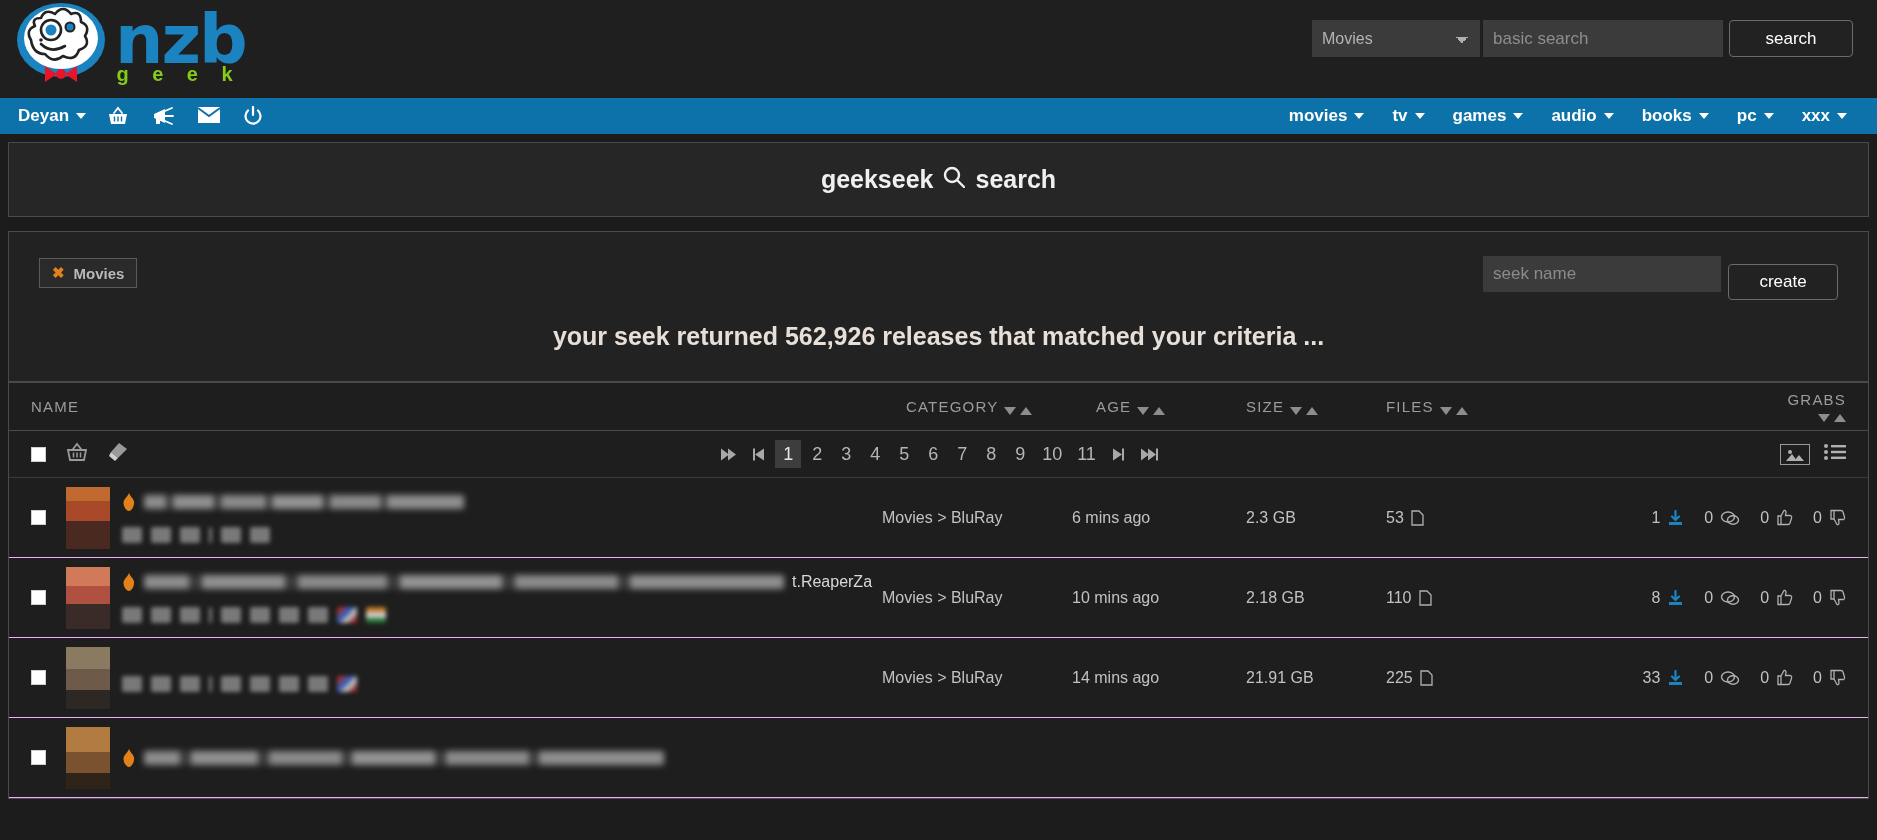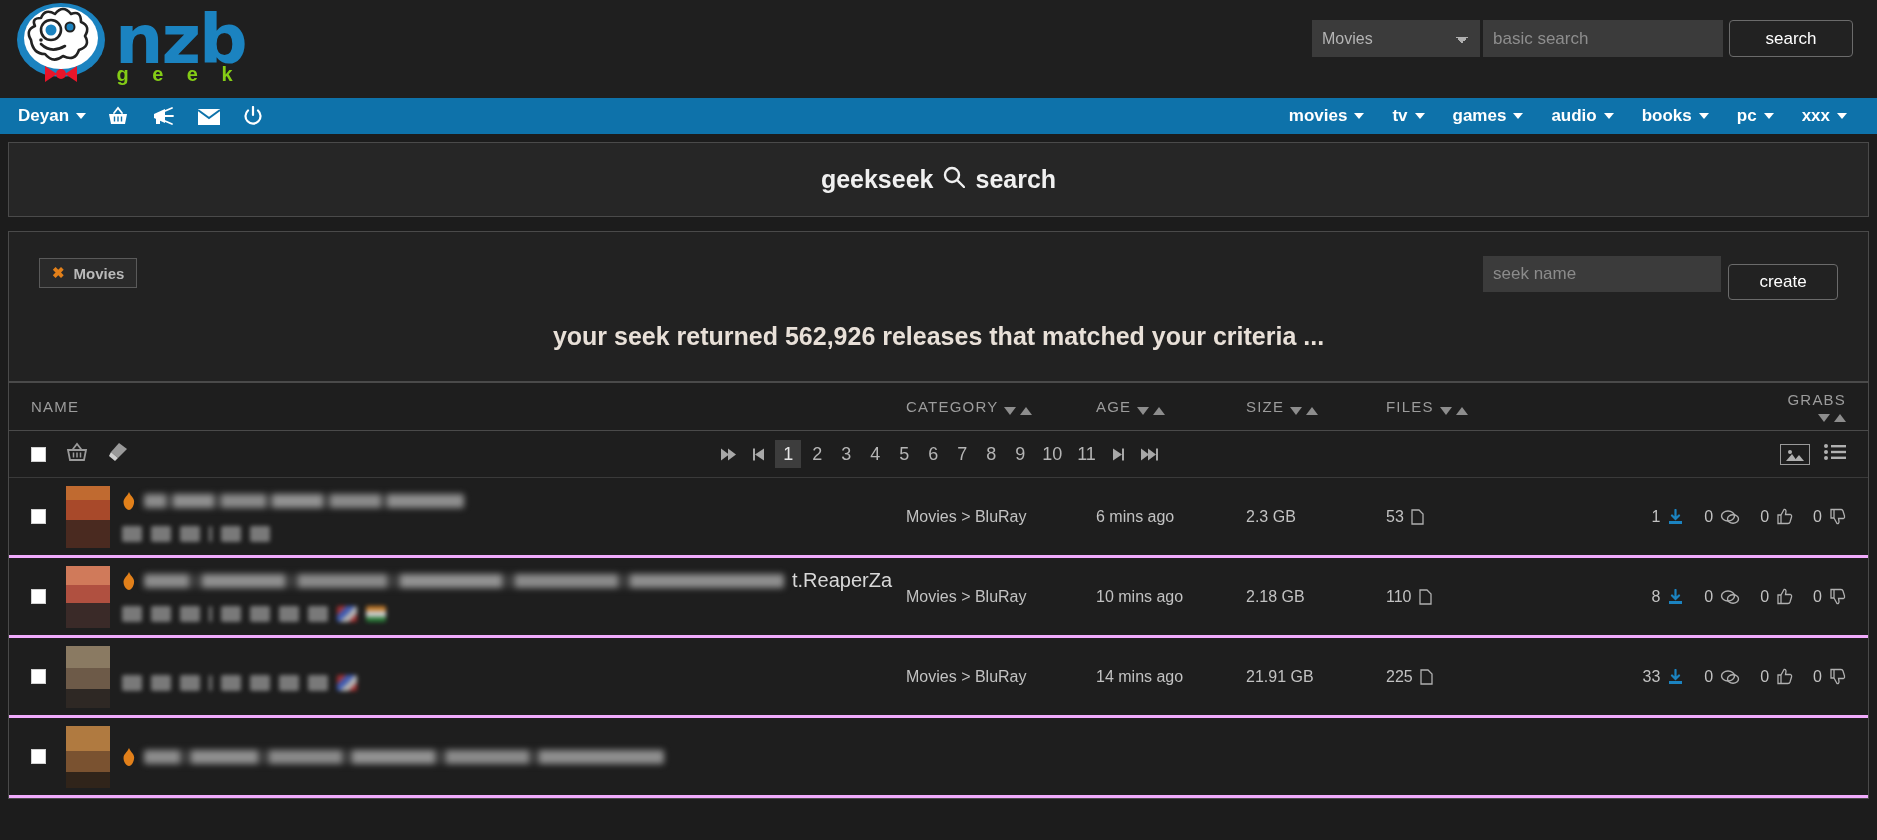--- a/index.html
+++ b/index.html
@@ -34,21 +34,21 @@
   }
   .basic-search::placeholder { color: #8e8e8e; }
   .search-btn {
     width: 124px; height: 37px; margin-left: 6px; background: #222; color: #fff;
     border: 1px solid #6b6b6b; border-radius: 4px; font-size: 17px; cursor: pointer;
     font-family: "Liberation Sans", sans-serif;
   }
 
   
   .navbar { height: 36px; background: #0e72aa; display: flex; align-items: center; color: #fff; }
-  .nav-left { display: flex; align-items: flex-end; padding-left: 8px; gap: 0; }
+  .nav-left { display: flex; align-items: flex-start; padding-left: 8px; gap: 0; }
   .nav-user { font-size: 17px; font-weight: bold; display: flex; align-items: center; gap: 7px; padding: 0 10px; cursor: pointer; }
   .nav-icon { padding: 0 11px; display: flex; align-items: center; cursor: pointer; }
   .nav-icon svg { display: block; }
   .caret { width: 0; height: 0; border-left: 5px solid transparent; border-right: 5px solid transparent; border-top: 6px solid #fff; display: inline-block; }
   .nav-right { margin-left: auto; display: flex; align-items: center; padding-right: 16px; }
   .nav-item { font-size: 17px; font-weight: bold; padding: 0 14px; display: flex; align-items: center; gap: 7px; cursor: pointer; }
 
   
   .panel { margin: 8px 8px 0 8px; border: 1px solid #4a4a4a; background: #262626; }
   .panel-title { text-align: center; padding: 22px 0; font-size: 25px; font-weight: bold; color: #f0f0f0; display: flex; align-items: center; justify-content: center; gap: 10px; }
@@ -87,38 +87,38 @@
   .toolbar-row { display: flex; align-items: center; height: 47px; padding: 0 22px; border-bottom: 1px solid #3a3a3a; position: relative; }
   .chk { width: 15px; height: 15px; background: #fff; border: 1px solid #d0d0d0; cursor: pointer; flex: none; }
   .tb-icons { display: flex; align-items: center; gap: 18px; margin-left: 20px; }
   .pager { position: absolute; left: 0; right: 0; display: flex; justify-content: center; align-items: center; gap: 3px; pointer-events: none; }
   .pager > * { pointer-events: auto; }
   .pg { min-width: 26px; height: 28px; display: flex; align-items: center; justify-content: center; font-size: 18px; color: #b5b5b5; cursor: pointer; padding: 0 6px; }
   .pg.active { background: #3d3d3d; color: #e6e6e6; }
   .view-icons { margin-left: auto; display: flex; align-items: center; gap: 14px; }
   .view-box { border: 1px solid #9a9a9a; padding: 3px 4px 1px 4px; display: flex; cursor: pointer; }
 
-  .row { display: flex; align-items: center; padding: 0 22px; height: 80px; border-bottom: 3px solid #f0abfc; }
+  .row { display: flex; align-items: center; padding: 0 22px; height: 80px; border-bottom: 1px solid #f0abfc; }
   .row-name { flex: 1; display: flex; align-items: center; gap: 12px; min-width: 0; }
   .thumb { width: 44px; height: 62px; flex: none; background-size: cover; }
   .name-block { flex: 1; min-width: 0; }
   .title-line { display: flex; align-items: center; gap: 8px; height: 22px; }
   .flame { width: 14px; height: 18px; flex: none; }
   .blur-title { height: 14px; border-radius: 2px; filter: blur(3px); background: linear-gradient(90deg,#8d8d8d 0 7%, #3a3a3a 7% 9%, #909090 9% 22%, #3a3a3a 22% 24%, #8a8a8a 24% 38%, #3a3a3a 38% 40%, #939393 40% 56%, #3a3a3a 56% 58%, #8b8b8b 58% 74%, #3a3a3a 74% 76%, #8f8f8f 76% 100%); }
-  .title-tail { color: #d8d8d8; font-size: 20px; white-space: nowrap; }
+  .title-tail { color: #d8d8d8; font-size: 16px; white-space: nowrap; }
   .icon-row { display: flex; align-items: center; gap: 9px; margin-top: 12px; height: 20px; }
   .ic-blur { width: 20px; height: 16px; background: #8a8a8a; filter: blur(2.2px); border-radius: 2px; opacity: .85; }
   .ic-blur.sep { width: 3px; height: 16px; }
   .ic-blur.flag-uk { background: linear-gradient(135deg,#b33 25%,#46c 25% 50%,#ccc 50% 75%,#b33 75%); }
   .ic-blur.flag-in { background: linear-gradient(#e08a2a 33%, #e8e8e8 33% 66%, #2a8a3a 66%); }
 
   .cell { font-size: 16px; color: #c2c2c2; }
   .cell-cat { width: 190px; }
   .cell-age { width: 150px; }
-  .cell-size { width: 140px; }
+  .cell-size { width: 140px; margin-left: 24px; }
   .cell-files { width: 130px; display: flex; align-items: center; gap: 7px; }
   .cell-grabs { width: 330px; display: flex; align-items: center; justify-content: flex-end; gap: 20px; }
   .stat { display: flex; align-items: center; gap: 7px; font-size: 16px; color: #c2c2c2; }
 </style>
 </head>
 <body>
 
 <div class="topbar">
   <div class="logo-wrap">
     <svg class="logo-mark" viewBox="0 0 100 88">

